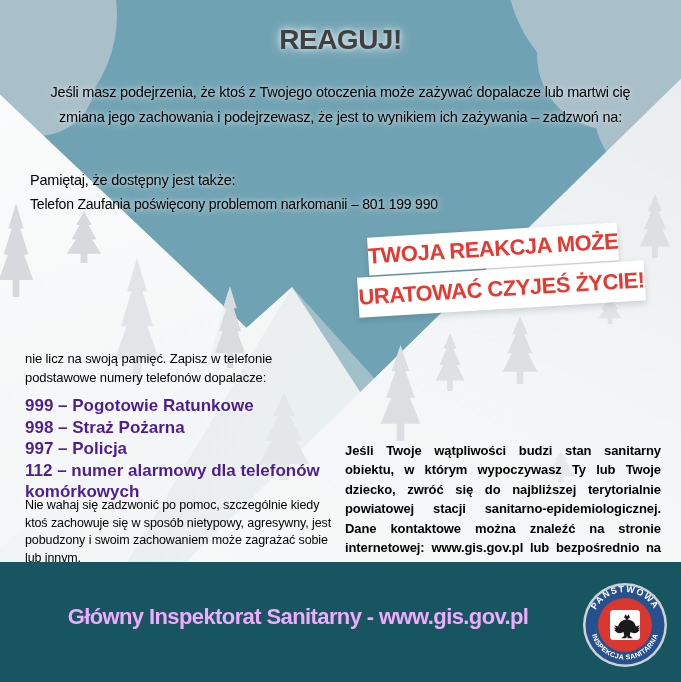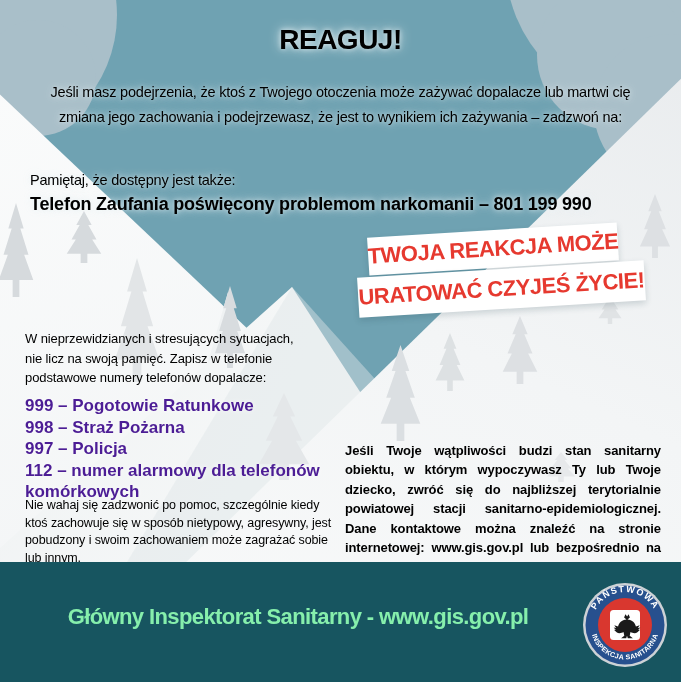--- a/index.html
+++ b/index.html
@@ -22,49 +22,49 @@
     clip-path:polygon(690px 70px,760px 700px,45px 700px);}
   .facet{background:rgba(222,228,231,.45);
     clip-path:polygon(292px 287px,375px 379px,175px 682px,55px 682px);}
   .tree{position:absolute;
     clip-path:polygon(50% 0%,66% 27%,59% 27%,76% 55%,67% 55%,86% 82%,57% 82%,57% 100%,43% 100%,43% 82%,14% 82%,33% 55%,24% 55%,41% 27%,34% 27%);}
   
   .teal{color:#000000;}
   .glow{text-shadow:0 0 10px rgba(235,245,248,.85),0 0 4px rgba(235,245,248,.55);}
   .title{
     position:absolute;top:24px;left:0;width:100%;text-align:center;
-    font-size:28px;font-weight:700;letter-spacing:-.5px;color:#000000;
+    font-size:28px;font-weight:700;letter-spacing:-.5px;color:#404040;
     text-shadow:0 0 12px rgba(240,248,250,.95),0 0 5px rgba(240,248,250,.7);
   }
   .intro{position:absolute;top:80px;left:30px;width:621px;text-align:center;
     font-size:14.5px;line-height:25px;letter-spacing:-.2px;}
   .intro .b{font-size:15.5px;font-weight:700;}
   .reminder{position:absolute;top:168px;left:30px;width:621px;
     font-size:14.5px;line-height:24px;letter-spacing:-.2px;}
-  .reminder .b{font-size:18px;font-weight:700;}
+  .reminder .b{font-size:14px;font-weight:400;}
   .banner-strip{position:absolute;background:#ffffff;transform:rotate(-3.5deg);
     display:flex;align-items:center;justify-content:center;
     box-shadow:0 3px 6px rgba(30,60,70,.18);}
   .banner-strip span{color:#E6392F;font-weight:700;font-size:22px;letter-spacing:-.5px;white-space:nowrap;}
   .strip1{left:368px;top:230px;width:250px;height:38px;}
   .strip2{left:358px;top:269px;width:287px;height:40px;}
   .emg{position:absolute;left:25px;top:329px;width:310px;}
   .emg-intro{font-size:13px;line-height:19.5px;letter-spacing:-.1px;}
   .emg-list{position:absolute;left:25px;top:395px;width:312px;}
   .emg-list .num{font-size:17px;line-height:21.5px;font-weight:700;color:#4c1d95;
     text-shadow:0 0 6px rgba(255,255,255,.8);}
   .emg-note{position:absolute;left:25px;top:497px;width:314px;
     font-size:12.5px;line-height:17.5px;letter-spacing:-.1px;}
   .san{position:absolute;left:345px;top:441px;width:316px;
     font-size:13px;line-height:19.4px;font-weight:700;letter-spacing:-.1px;
     text-align:justify;text-align-last:left;}
   
   .footer{position:absolute;left:0;top:562px;width:681px;height:120px;background:#175560;}
   .footer-text{position:absolute;left:20px;top:42px;width:556px;text-align:center;
-    color:#86efac;font-size:22px;font-weight:700;letter-spacing:-.6px;white-space:nowrap;}
+    color:#f0abfc;font-size:22px;font-weight:700;letter-spacing:-.6px;white-space:nowrap;}
   .logo{position:absolute;left:583px;top:21px;width:84px;height:84px;}
 </style>
 </head>
 <body>
 
 <div class="poster">
 
   <div class="layer"></div>
   <div class="cloud" style="left:-147px;top:-117px;width:264px;height:264px;"></div>
   <div class="cloud" style="left:-20px;top:20px;width:116px;height:116px;"></div>
@@ -103,21 +103,21 @@
   </div>
 
   <div class="banner-strip strip1">
     <span>TWOJA REAKCJA MOŻE</span>
   </div>
   <div class="banner-strip strip2">
     <span>URATOWAĆ CZYJEŚ ŻYCIE!</span>
   </div>
 
   <div class="emg emg-intro teal">
-    <span>W nieprzewidzianych i stresujących sytuacjach,</span><br>
+    <br>
     <span>nie licz na swoją pamięć. Zapisz w telefonie</span><br>
     <span>podstawowe numery telefonów dopalacze:</span>
   </div>
   <div class="emg-list">
     <div class="num">999 – Pogotowie Ratunkowe</div>
     <div class="num">998 – Straż Pożarna</div>
     <div class="num">997 – Policja</div>
     <div class="num">112 – numer alarmowy dla telefonów komórkowych</div>
   </div>
   <div class="emg-note teal">Nie wahaj się zadzwonić po pomoc, szczególnie kiedy ktoś zachowuje się w sposób nietypowy, agresywny, jest pobudzony i swoim zachowaniem może zagrażać sobie lub innym.</div>

